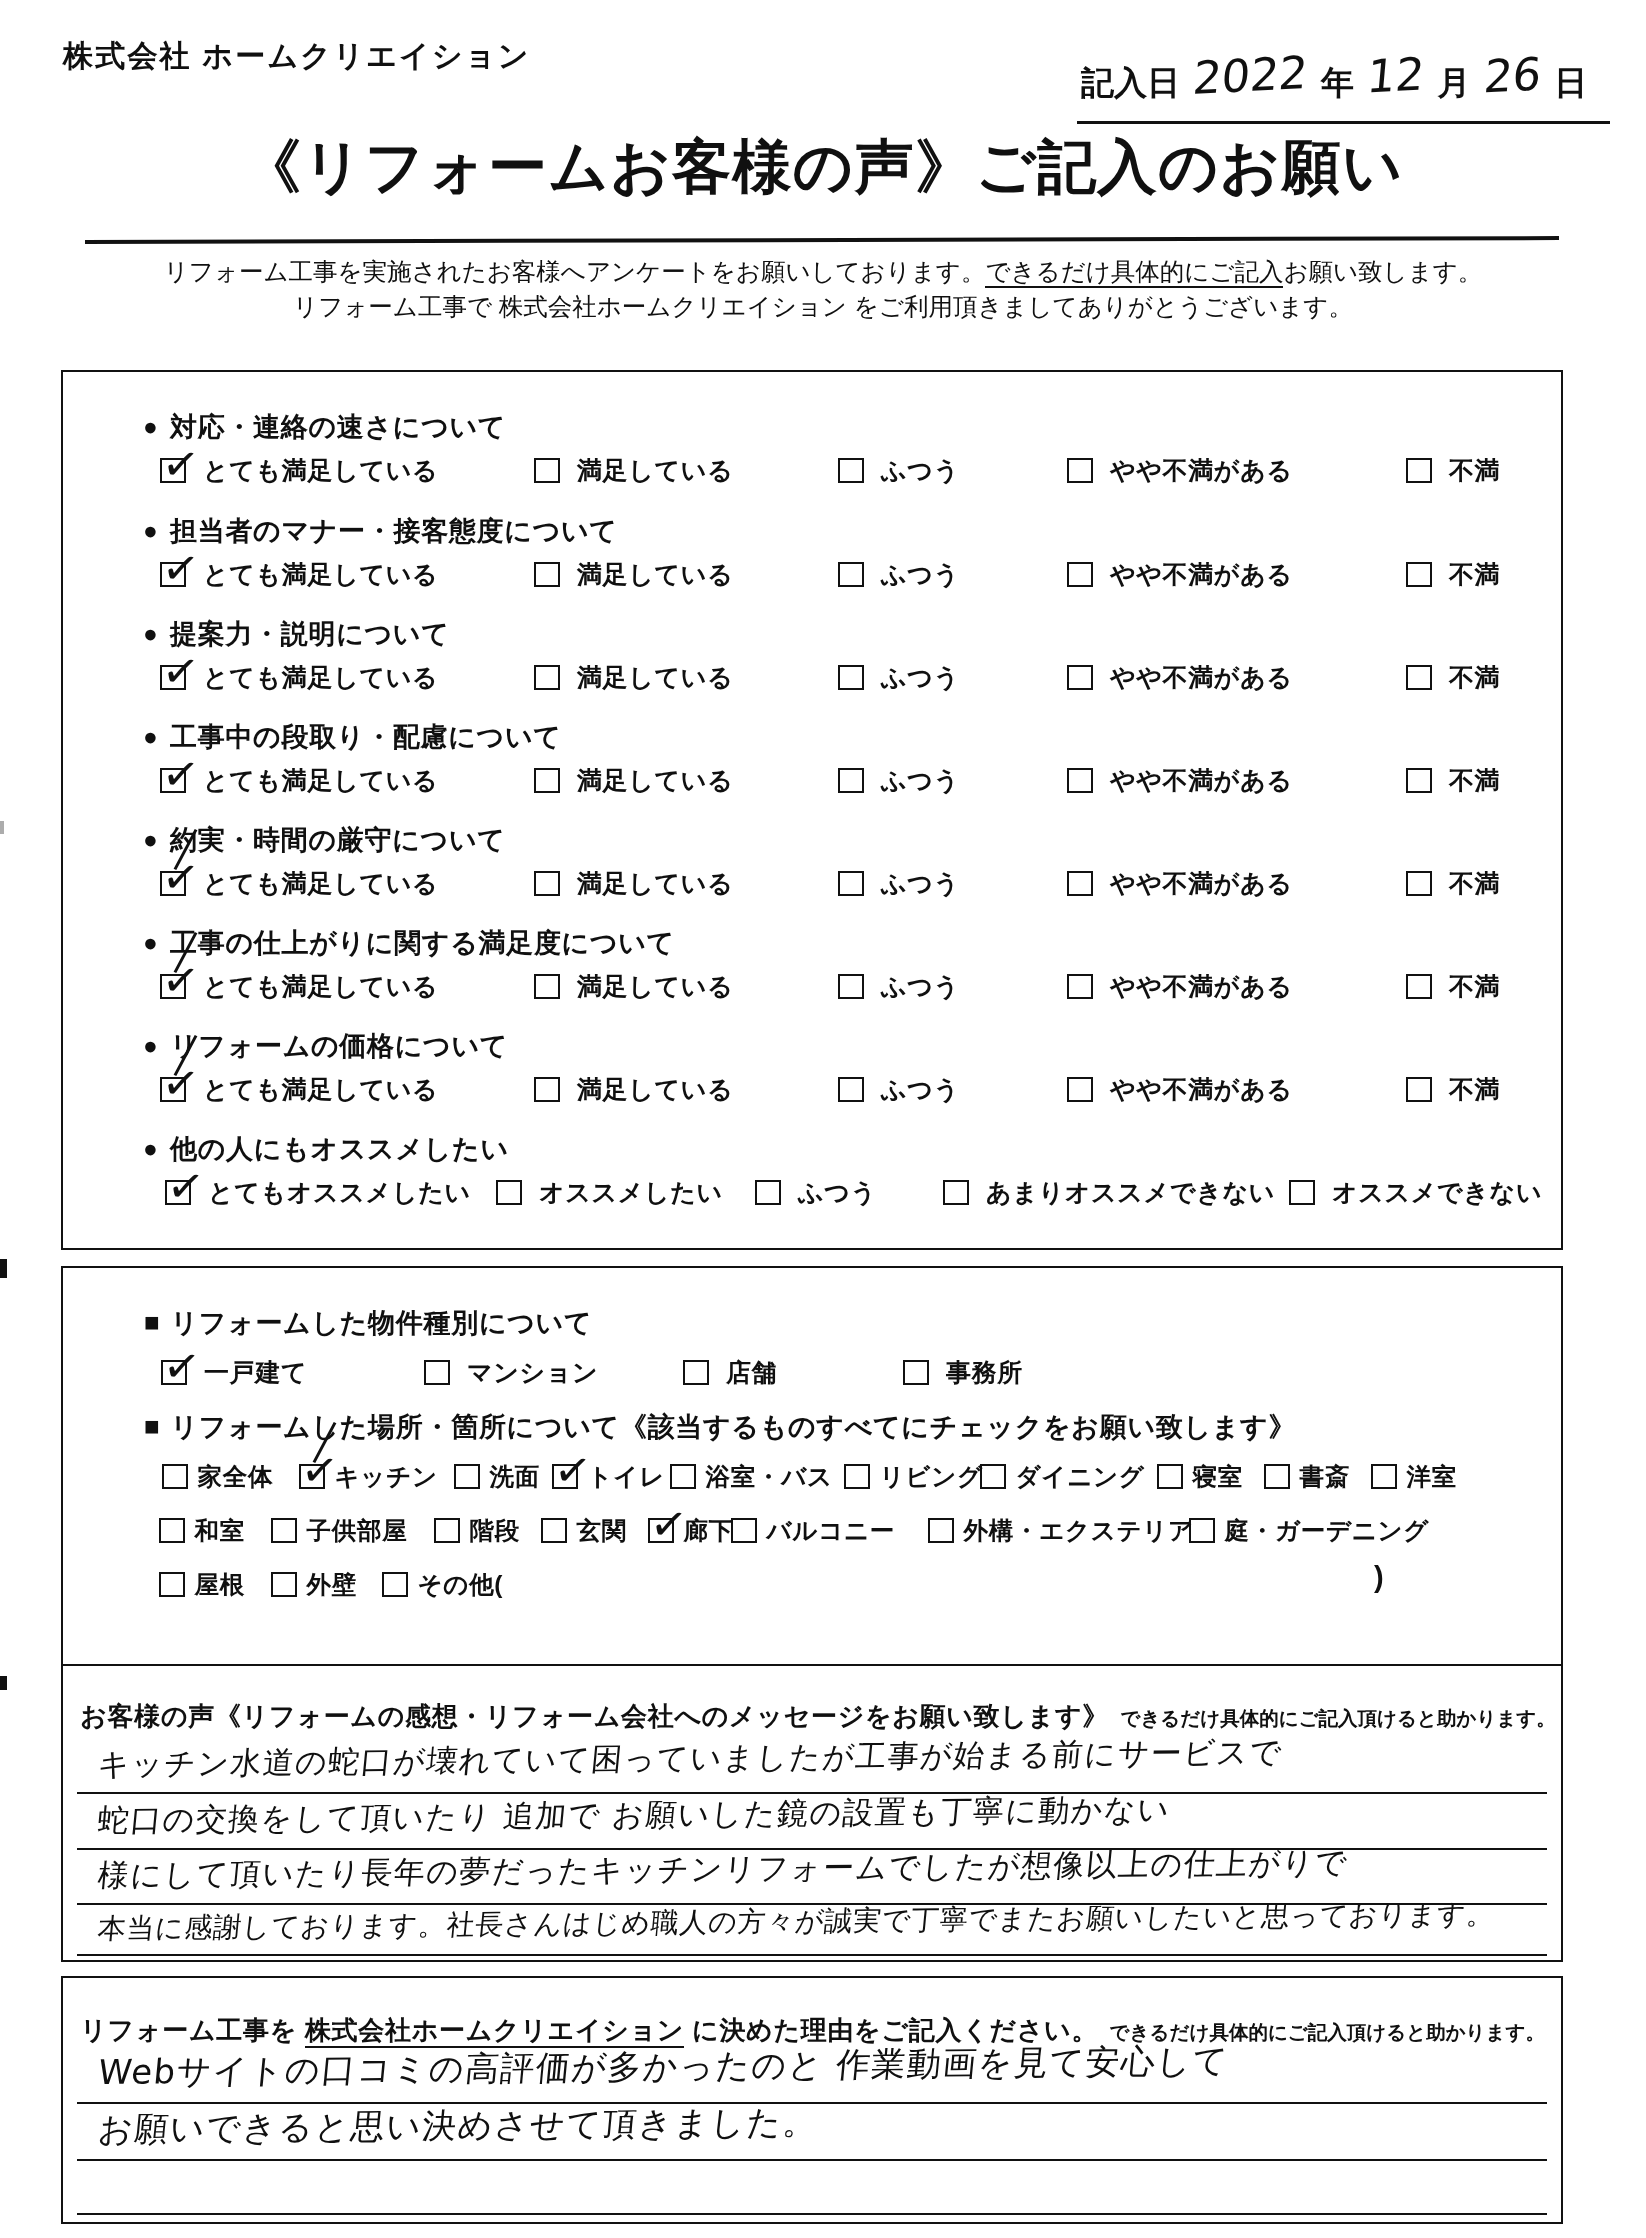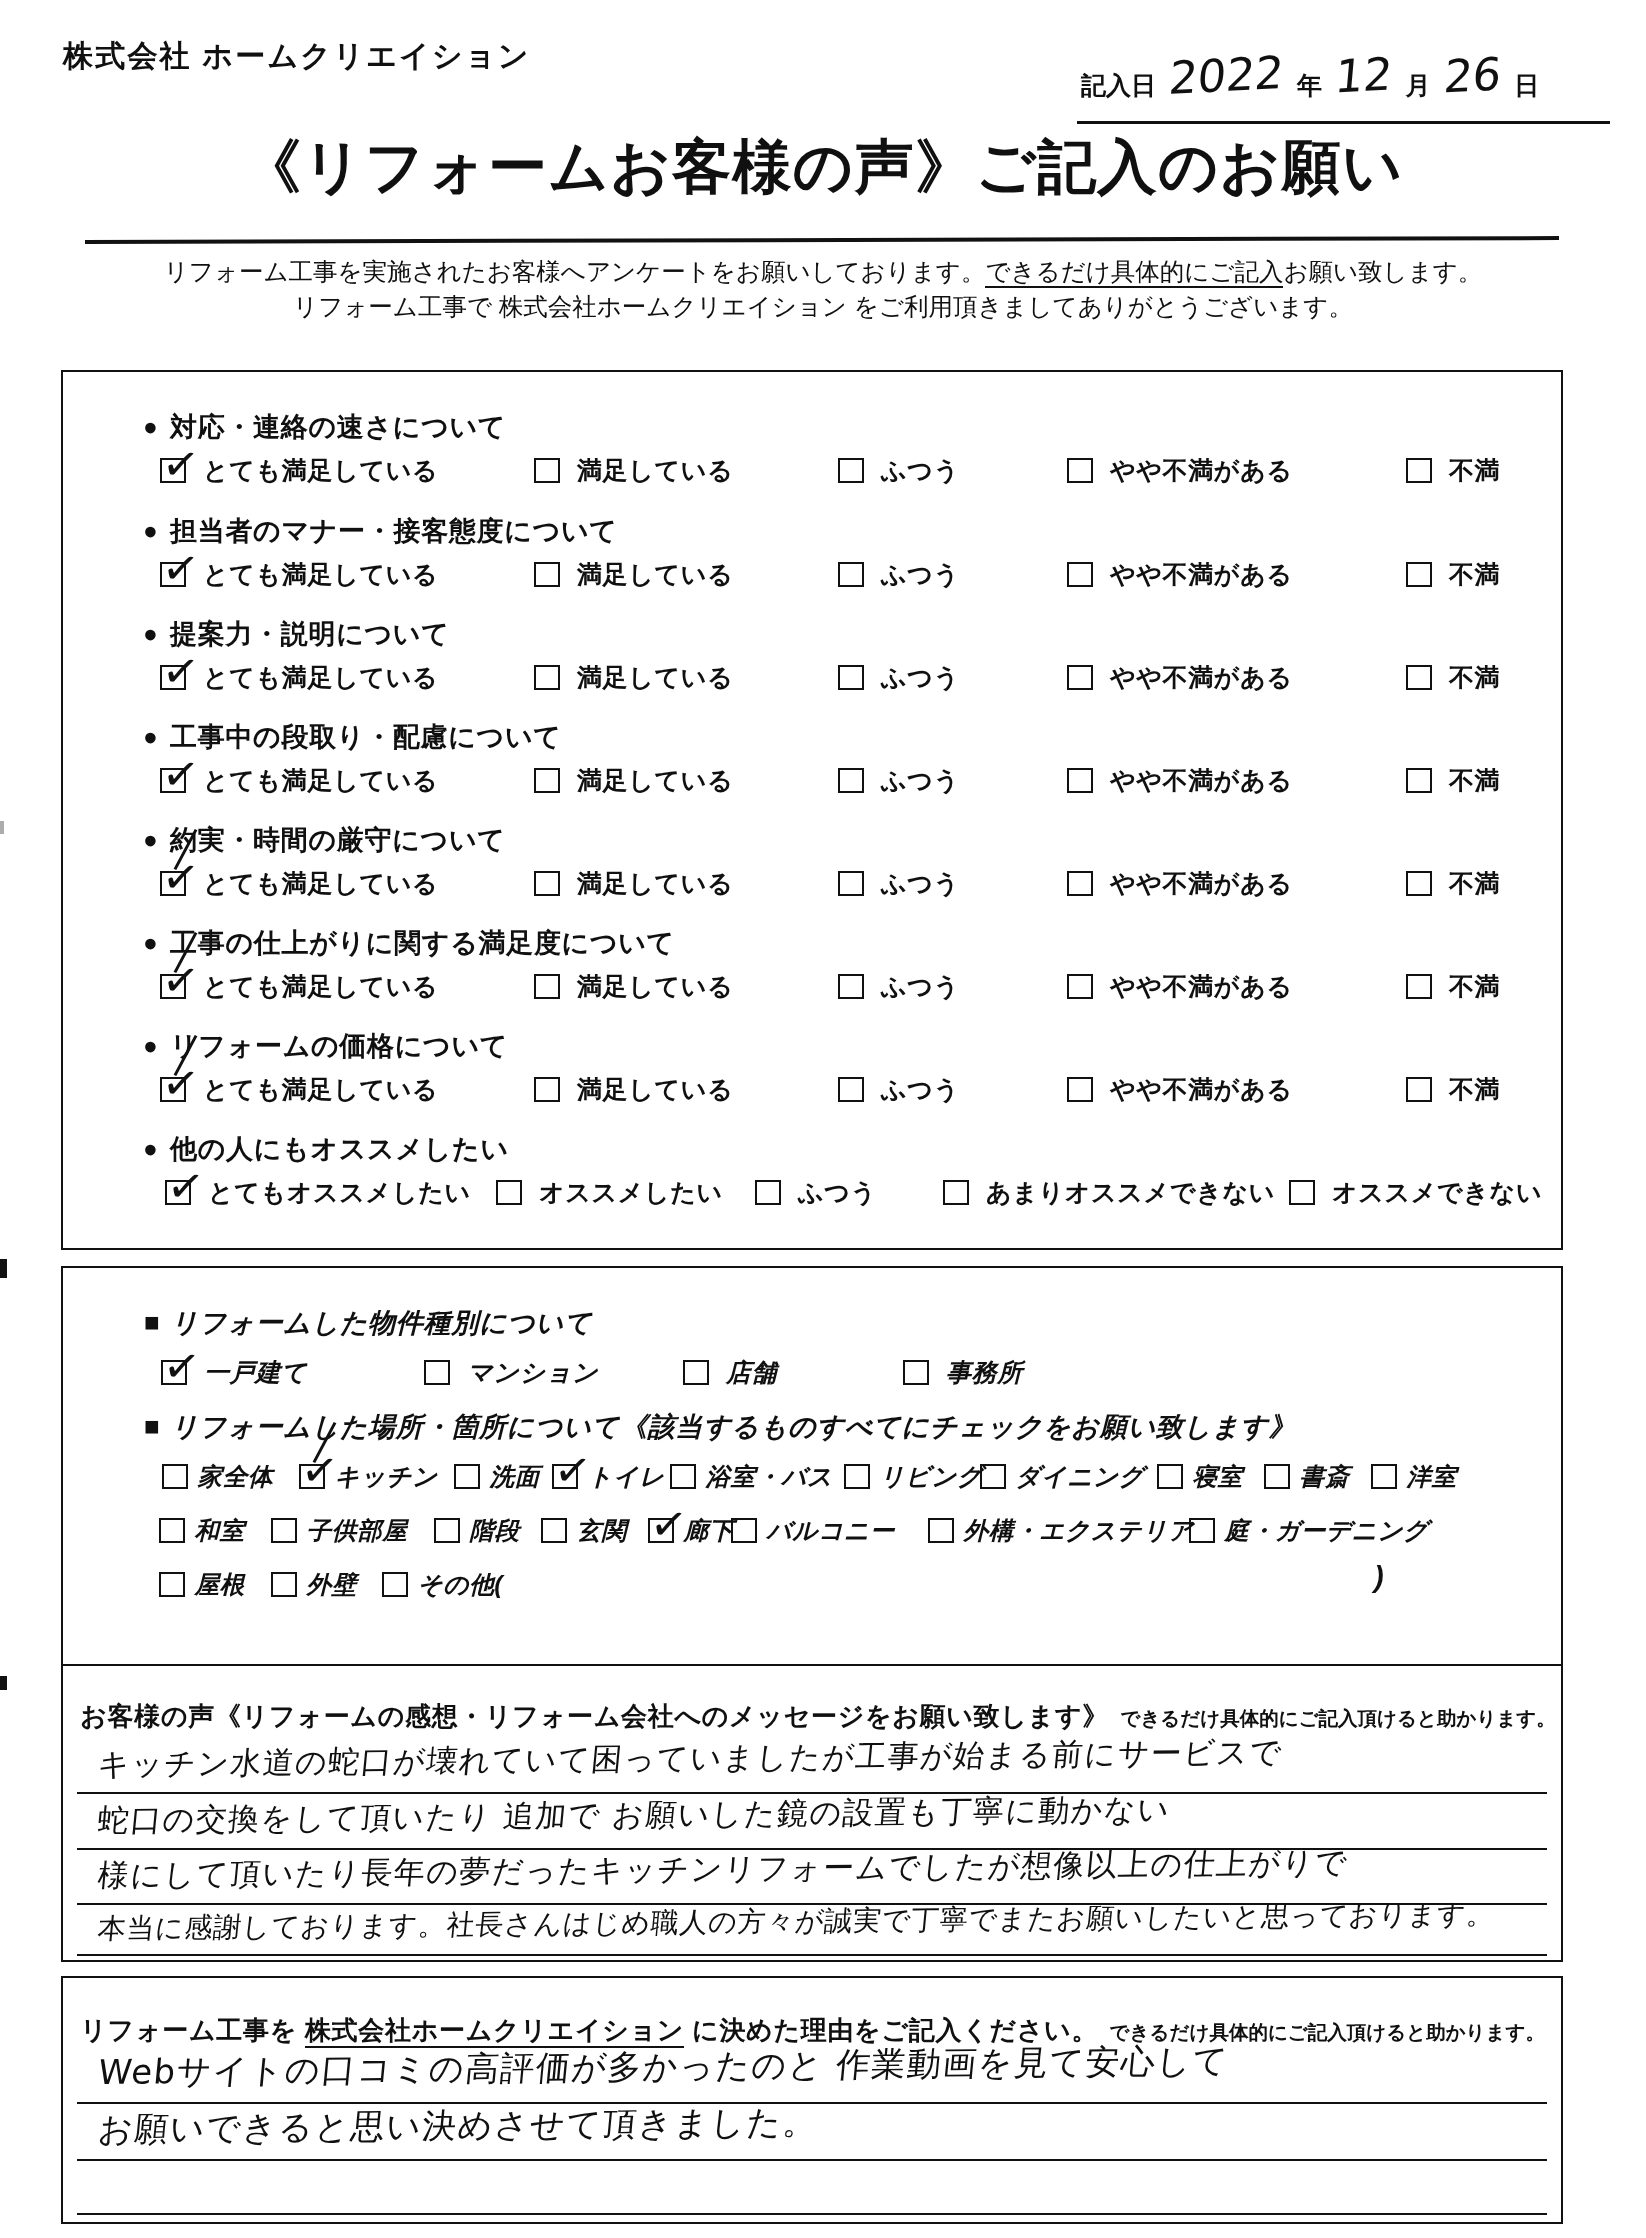--- a/index.html
+++ b/index.html
@@ -1,35 +1,35 @@
 <!DOCTYPE html>
 <html style="font-size:11.5px"><head>
 <meta charset="utf-8">
 <style>
   html,body{margin:0;padding:0;background:#e8e8e8;}
   .page{position:relative;width:1646px;height:2239px;background:#ffffff;color:#101010;
         font-family:"Liberation Sans","DejaVu Sans",sans-serif;overflow:hidden;}
   
   .company{position:absolute;left:63px;top:36px;font-size:30px;font-weight:600;letter-spacing:2.2px;}
   .dateline{position:absolute;left:1081px;top:52px;width:533px;white-space:nowrap;}
-  .dateline .plain{font-size:25px;font-weight:600;vertical-align:baseline;}
+  .dateline .plain{font-size:33px;font-weight:600;vertical-align:baseline;}
   .dateline .hwnum{font-size:45px;font-weight:500;display:inline-block;transform:rotate(-3deg) skewX(-8deg);
                    margin:0 10px;position:relative;top:-2.9px;font-family:"DejaVu Sans",sans-serif;}
   .date-rule{position:absolute;left:1077px;top:121px;width:533px;height:2.9px;background:#111;}
   
   .title{position:absolute;left:0;top:128px;width:1646px;text-align:center;font-size:59px;
          font-weight:900;letter-spacing:1.4px;}
   .title-rule{position:absolute;left:85px;top:238px;width:1474px;height:4.3px;background:#111;transform:rotate(-0.15deg);}
   .intro{position:absolute;left:0;top:254px;width:1646px;text-align:center;font-size:24.5px;
          line-height:35px;font-weight:500;}
   .ul{border-bottom:2.2px solid #111;padding-bottom:1.4px;}
   
   .box{position:absolute;left:61px;width:1502px;border:2.9px solid #111;box-sizing:border-box;background:#fff;}
   .box1{top:370px;height:880px;}
-  .box2{top:1266px;height:460px;font-style:italic;}
+  .box2{top:1266px;height:460px;}
   .box3{top:1664px;height:298px;}
   .box4{top:1976px;height:248px;}
   
   .q{position:absolute;left:0;width:1497px;}
   .qtitle{position:absolute;left:80px;top:0;font-size:27px;font-weight:700;letter-spacing:0.7px;white-space:nowrap;}
   .bullet{font-size:24.5px;margin-right:11.5px;position:relative;top:-1.4px;}
   .sqbullet{font-size:26px;margin-right:10px;position:relative;top:-0.7px;}
   .optrow{position:absolute;left:0;top:45px;height:35px;width:1497px;}
   .opt{position:absolute;top:0;white-space:nowrap;}
   .cb{display:inline-block;width:21.6px;height:21.6px;border:2.9px solid #111;vertical-align:middle;position:relative;}

